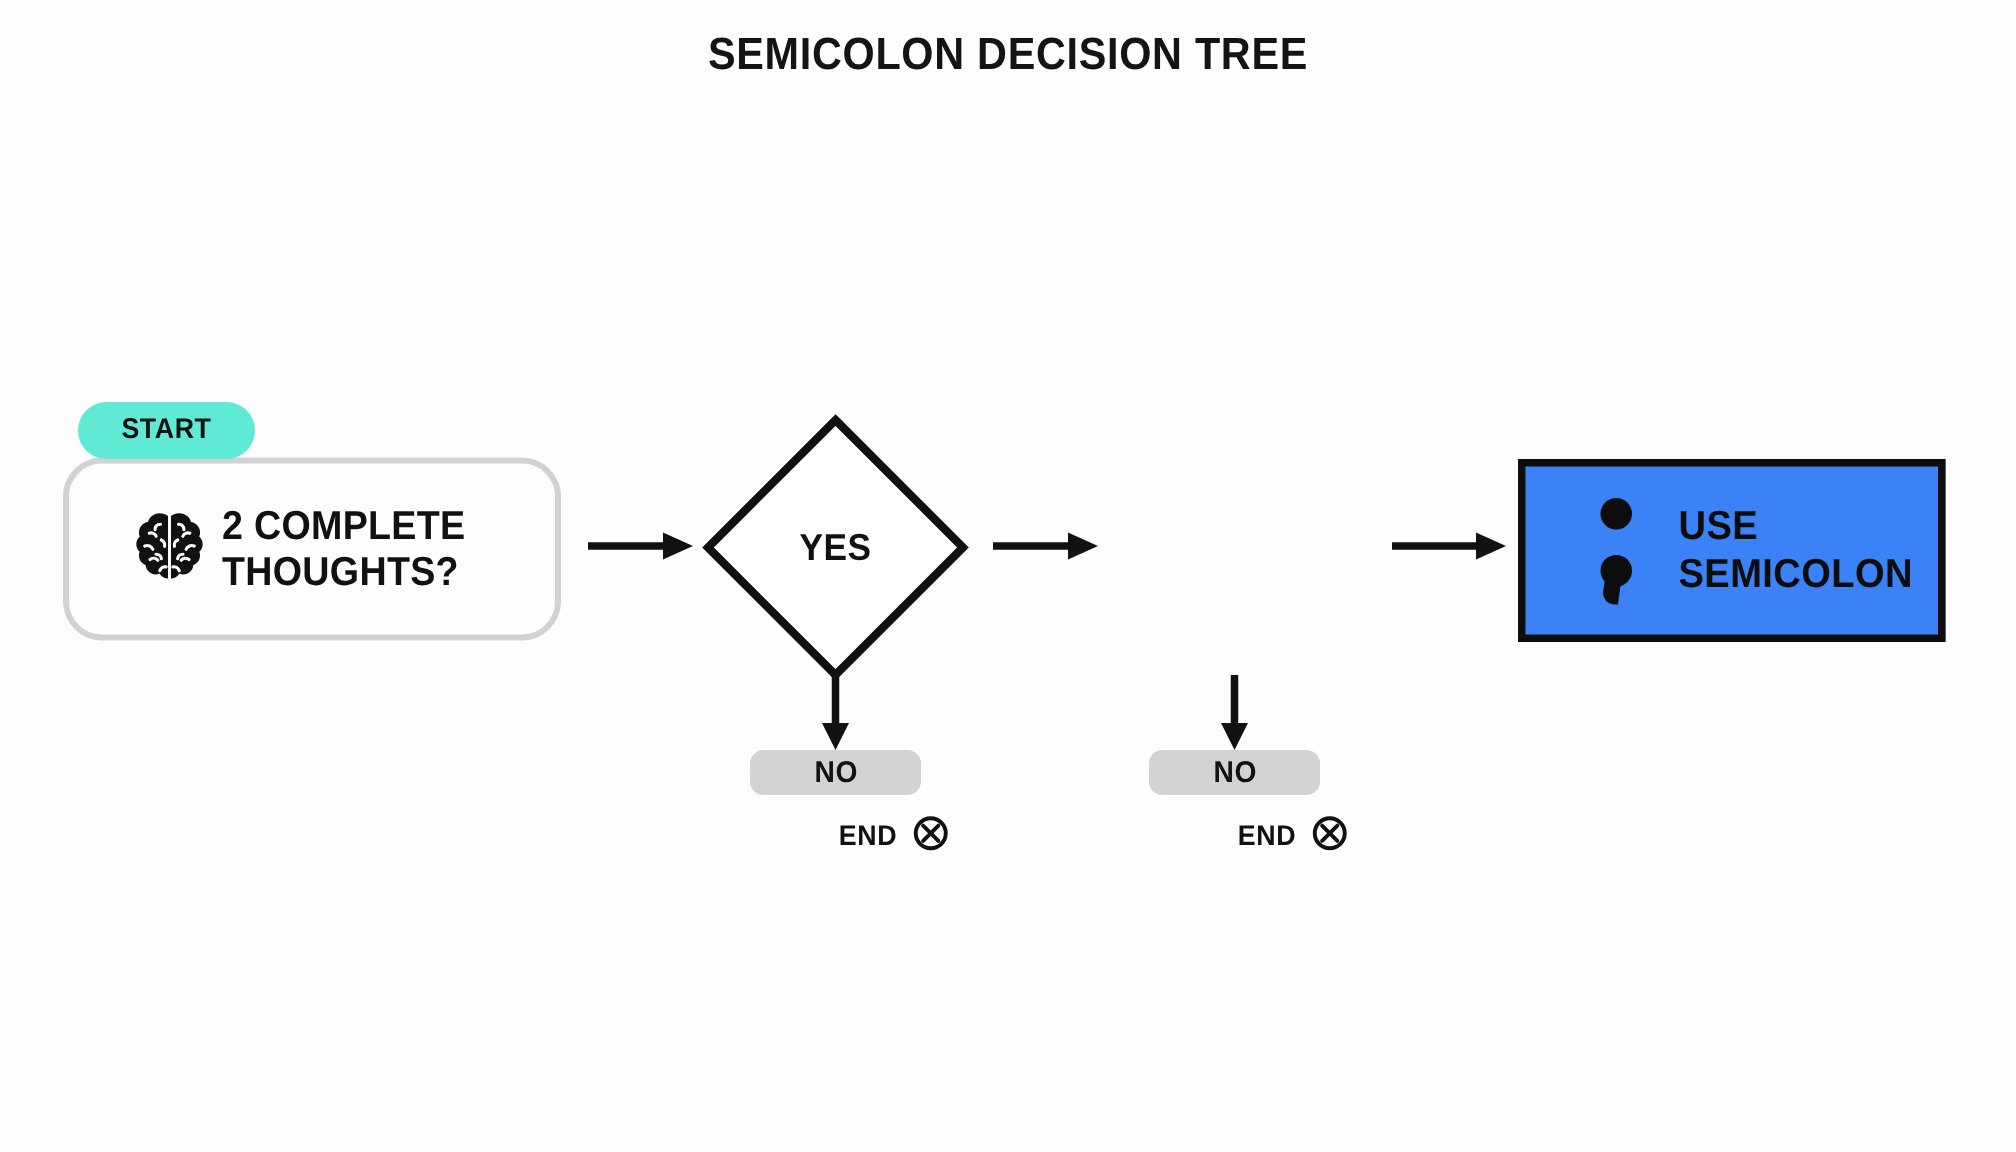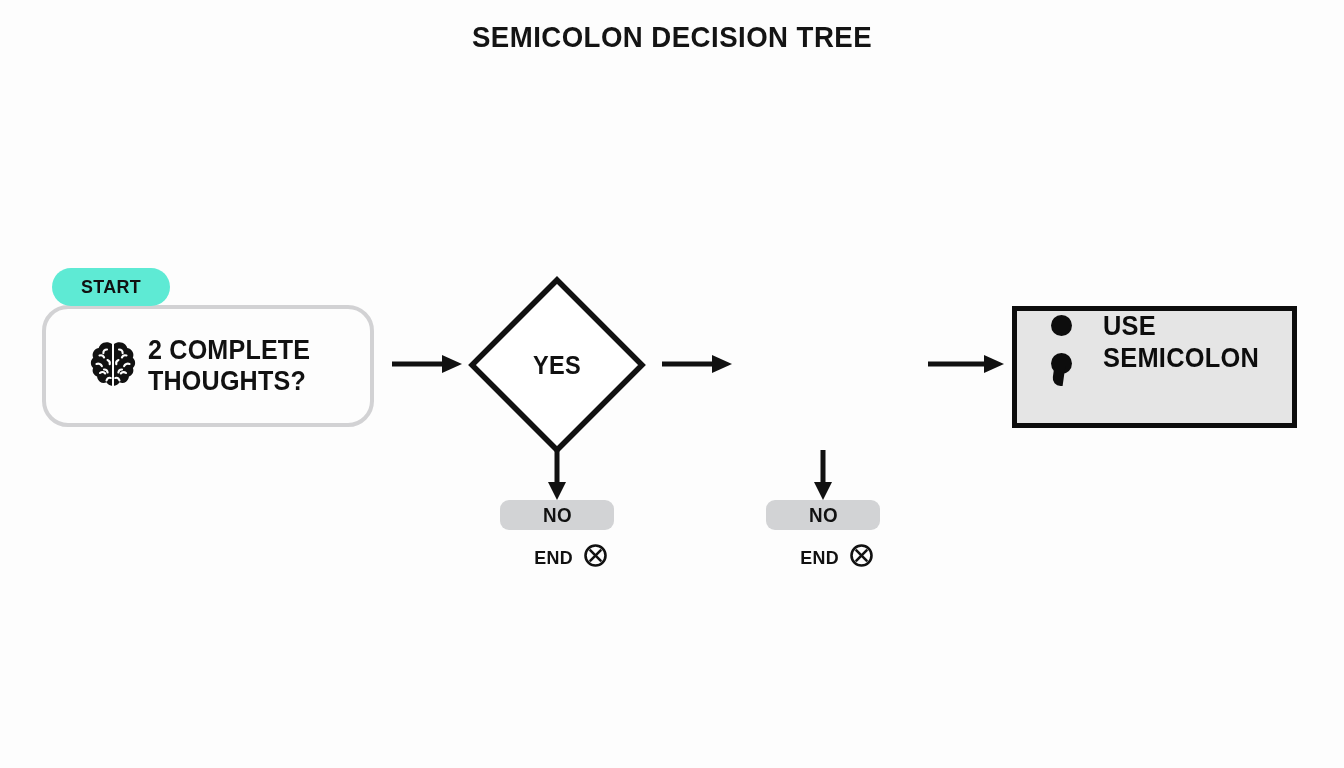--- a/index.html
+++ b/index.html
@@ -126,25 +126,25 @@
   }
 
   
   #result-box {
     position: absolute;
     left: 1012px;
     top: 306px;
     width: 285px;
     height: 122px;
     border: 5px solid #0d0d0d;
-    background: #e5e5e5;
+    background: #3b82f6;
     box-sizing: border-box;
     display: flex;
-    align-items: flex-start;
-    padding-left: 30px;
+    align-items: center;
+    padding-left: 46px;
   }
   #semicolon-glyph {
     flex: 0 0 42px;
     width: 42px;
     height: 78px;
     position: relative;
   }
   #semicolon-glyph .sc-dot {
     position: absolute;
     left: 4px;
@@ -206,20 +206,21 @@
     font-weight: 700;
     color: #111111;
     letter-spacing: 0.5px;
     transform: scaleX(0.94);
   }
   .end-row {
     position: absolute;
     display: flex;
     align-items: center;
     gap: 9px;
+    margin-left: 25px;
   }
   .end-row .end-text {
     font-size: 19px;
     font-weight: 700;
     color: #111111;
     letter-spacing: 0.4px;
     transform: scaleX(0.94);
   }
   #no-badge-1 { left: 500px; top: 500px; }
   #end-row-1  { left: 533px; top: 543px; }

